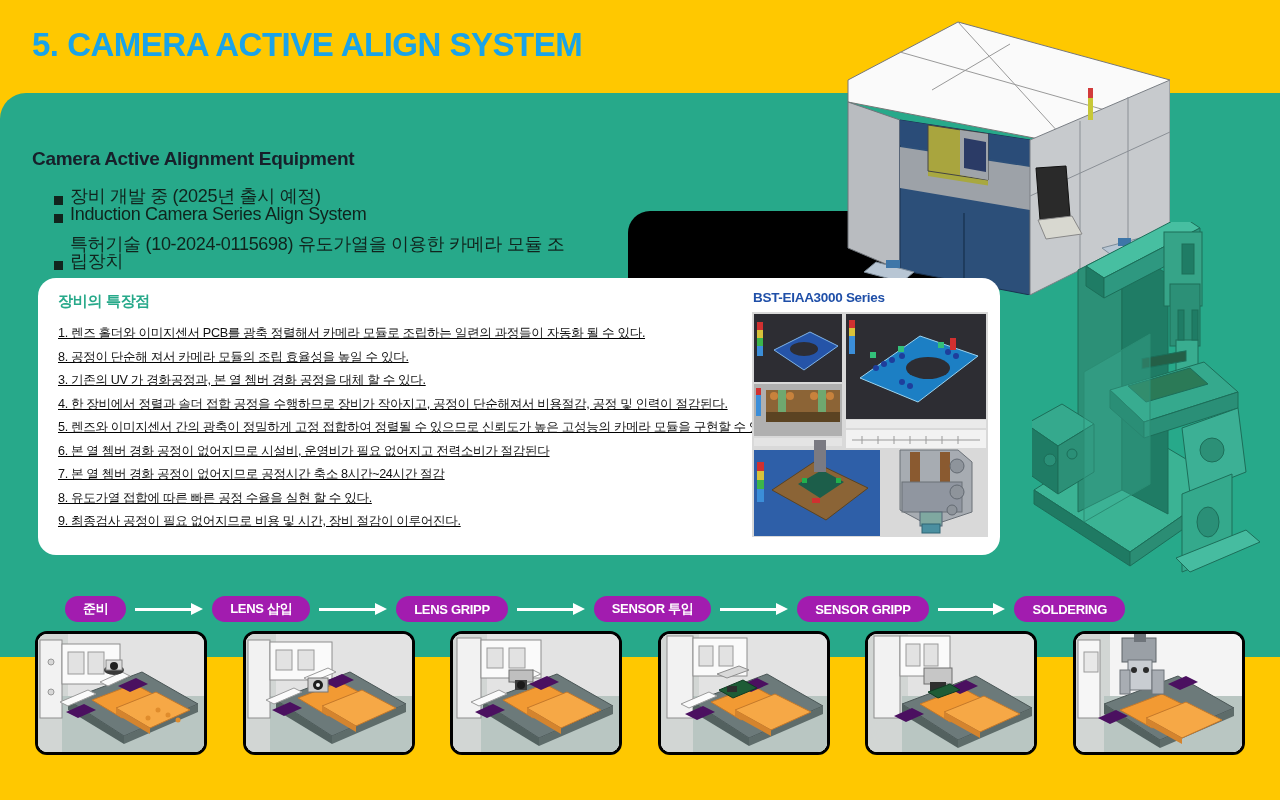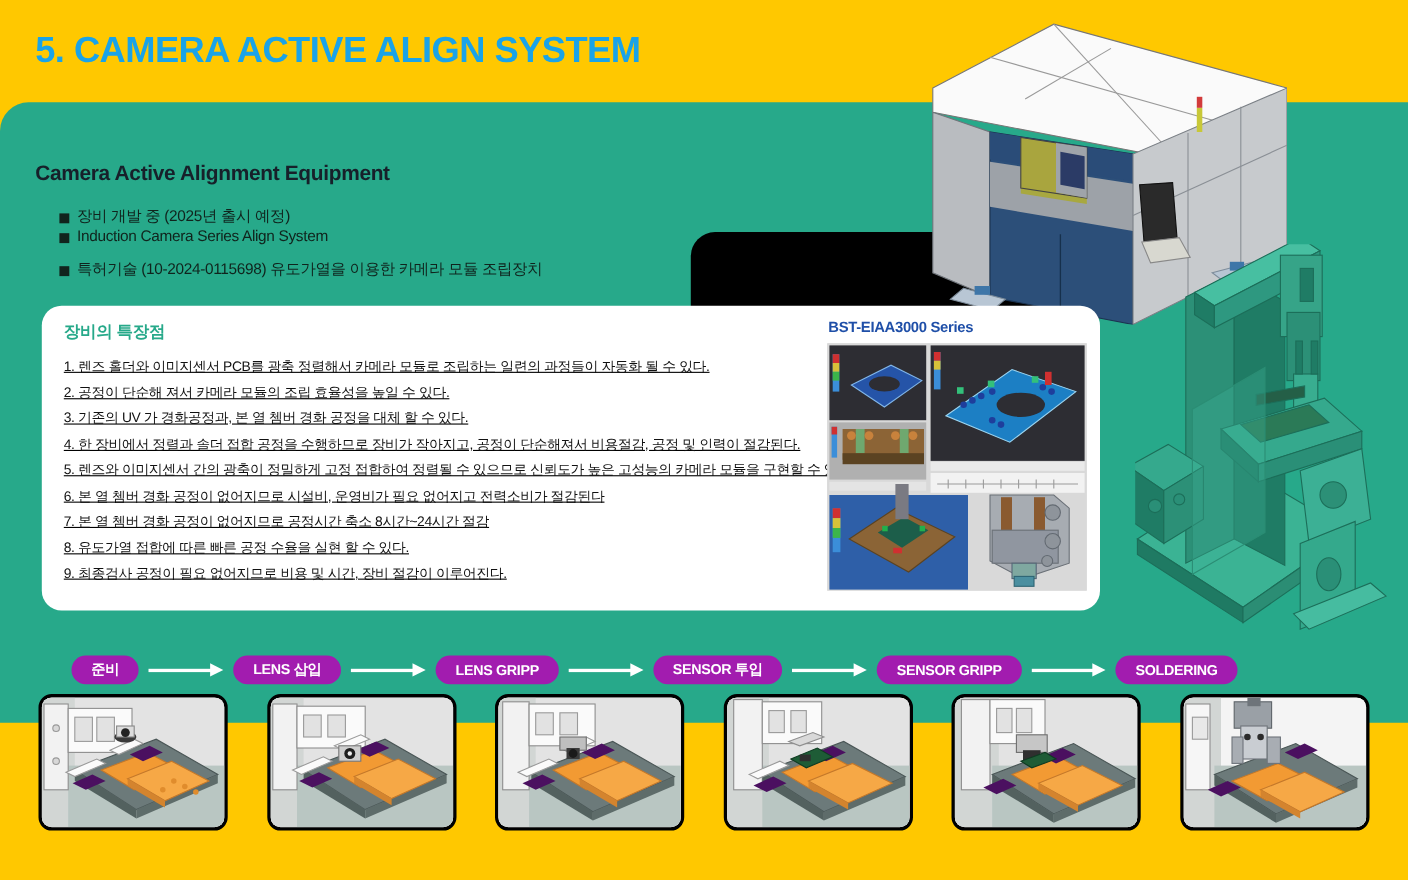--- a/index.html
+++ b/index.html
@@ -44,22 +44,22 @@
     font-size: 19px; font-weight: bold;
     color: #17202A;
     letter-spacing: -0.3px;
   }
   #bullet-list {
     position: absolute;
     left: 54px; top: 188px;
     width: 520px;
   }
   .bullet-row {
-    display: flex; align-items: center;
-    font-size: 14px; color: #10241D;
+    display: flex; align-items: flex-end;
+    font-size: 18px; color: #10241D;
     line-height: 17px; margin-bottom: 1px;
     letter-spacing: -0.3px;
   }
   .bullet-row.spaced { margin-top: 13px; }
   .bullet-sq {
     width: 9px; height: 9px; background: #11241D;
     margin-right: 7px; margin-top: 4px; flex: 0 0 auto;
   }
 
   
@@ -298,21 +298,21 @@
     <div class="bullet-row spaced">
       <span class="bullet-sq"></span>
       <span>특허기술 (10-2024-0115698) 유도가열을 이용한 카메라 모듈 조립장치</span>
     </div>
   </div>
 
   <div id="feature-card">
     <div id="feature-card-title">장비의 특장점</div>
     <div id="feature-list">
       <div class="feature-item">1. 렌즈 홀더와 이미지센서 PCB를 광축 정렬해서 카메라 모듈로 조립하는 일련의 과정들이 자동화 될 수 있다.</div>
-      <div class="feature-item">2. 공정이 단순해 져서 카메라 모듈의 조립 효율성을 높일 수 있다.</div>
+      <div class="feature-item">8. 공정이 단순해 져서 카메라 모듈의 조립 효율성을 높일 수 있다.</div>
       <div class="feature-item">3. 기존의 UV 가 경화공정과, 본 열 쳄버 경화 공정을 대체 할 수 있다.</div>
       <div class="feature-item">4. 한 장비에서 정렬과 솔더 접합 공정을 수행하므로 장비가 작아지고, 공정이 단순해져서 비용절감, 공정 및 인력이 절감된다.</div>
       <div class="feature-item">5. 렌즈와 이미지센서 간의 광축이 정밀하게 고정 접합하여 정렬될 수 있으므로  신뢰도가 높은 고성능의 카메라 모듈을 구현할 수 있다.</div>
       <div class="feature-item">6. 본 열 쳄버 경화 공정이 없어지므로 시설비, 운영비가 필요 없어지고 전력소비가 절감된다</div>
       <div class="feature-item">7. 본 열 쳄버 경화 공정이 없어지므로 공정시간 축소 8시간~24시간 절감</div>
       <div class="feature-item">8. 유도가열 접합에 따른 빠른 공정 수율을 실현 할 수 있다.</div>
       <div class="feature-item">9. 최종검사 공정이 필요 없어지므로 비용 및 시간, 장비 절감이 이루어진다.</div>
     </div>
   </div>
 

